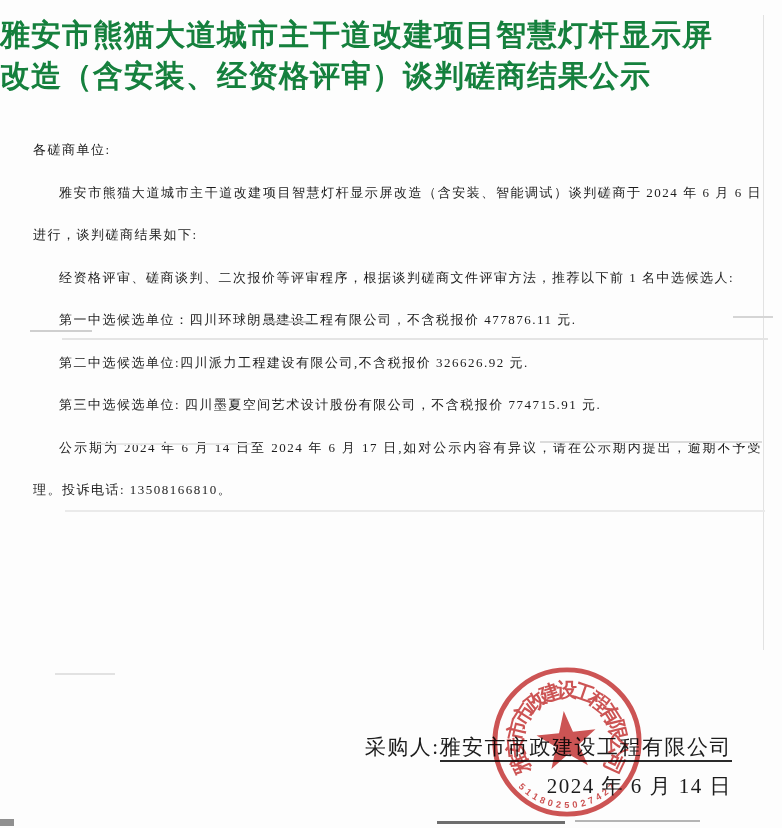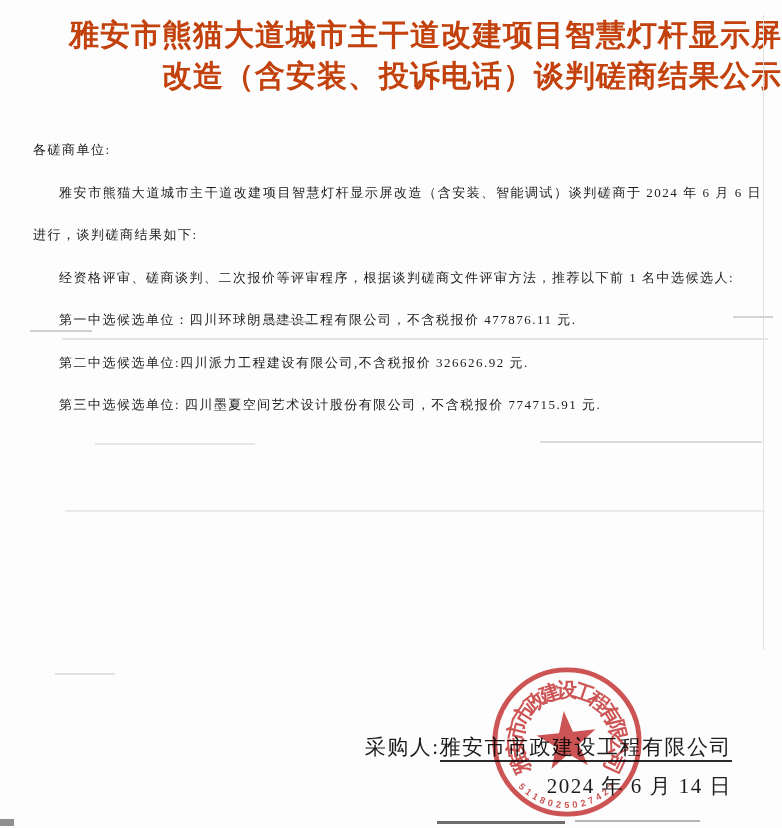--- a/index.html
+++ b/index.html
@@ -8,27 +8,27 @@
     position: relative;
     width: 782px;
     height: 828px;
     background: #fdfdfd;
     overflow: hidden;
     font-family: "Liberation Serif", "DejaVu Serif", serif;
     color: #1c1c1c;
   }
   .title {
     padding-top: 14px;
-    text-align: right;
+    text-align: left;
     font-family: "Liberation Sans", "DejaVu Sans", sans-serif;
     font-weight: bold;
     font-size: 30px;
     line-height: 41px;
     letter-spacing: 1px;
-    color: #c2410c;
+    color: #15803d;
   }
   .content {
     margin-top: 33px;
     padding: 0 20px 0 33px;
     font-size: 13px;
     line-height: 42.5px;
     letter-spacing: 1.5px;
     text-align: justify;
   }
   .content p { text-indent: 2em; }
@@ -84,30 +84,31 @@
   .a-bottom-mid   { left: 575px; top: 820px; width: 125px; height: 2px;   background: #b5b5b5; }
   .a-corner-mark  { left: 0px;   top: 819px; width: 14px;  height: 7px;   background: #909090; }
 </style>
 </head>
 <body>
 
 <div class="doc">
 
   <div class="title">
     <div>雅安市熊猫大道城市主干道改建项目智慧灯杆显示屏</div>
-    <div>改造（含安装、投诉电话）谈判磋商结果公示</div>
+    <div>改造（含安装、经资格评审）谈判磋商结果公示</div>
   </div>
 
   <div class="content">
     <p class="no-indent">各磋商单位:</p>
     <p>雅安市熊猫大道城市主干道改建项目智慧灯杆显示屏改造（含安装、智能调试）谈判磋商于 2024 年 6 月 6 日进行，谈判磋商结果如下:</p>
     <p>经资格评审、磋商谈判、二次报价等评审程序，根据谈判磋商文件评审方法，推荐以下前 1 名中选候选人:</p>
     <p>第一中选候选单位：四川环球朗晟建设工程有限公司，不含税报价 477876.11 元.</p>
     <p>第二中选候选单位:四川派力工程建设有限公司,不含税报价 326626.92 元.</p>
     <p>第三中选候选单位: 四川墨夏空间艺术设计股份有限公司，不含税报价 774715.91 元.</p>
+    <p>公示期为 2024 年 6 月 14 日至 2024 年 6 月 17 日,如对公示内容有异议，请在公示期内提出，逾期不予受理。投诉电话: 13508166810。</p>
   </div>
 
   <div class="sig">
     <div><span>采购人:</span><span class="buyer-name">雅安市市政建设工程有限公司</span></div>
     <div class="date-line">2024 年 6 月 14 日</div>
   </div>
 
   <svg class="seal" viewBox="0 0 160 160" xmlns="http://www.w3.org/2000/svg">
     <circle class="seal-ring" cx="80" cy="80" r="74" stroke="#c83c3c"></circle>
     <polygon class="seal-star" transform="rotate(-6 80 80)" points="80,48 87.2,70.1 110.4,70.1 91.7,83.8 98.8,105.9 80,92.3 61.2,105.9 68.3,83.8 49.6,70.1 72.8,70.1" fill="#c83c3c"></polygon>

